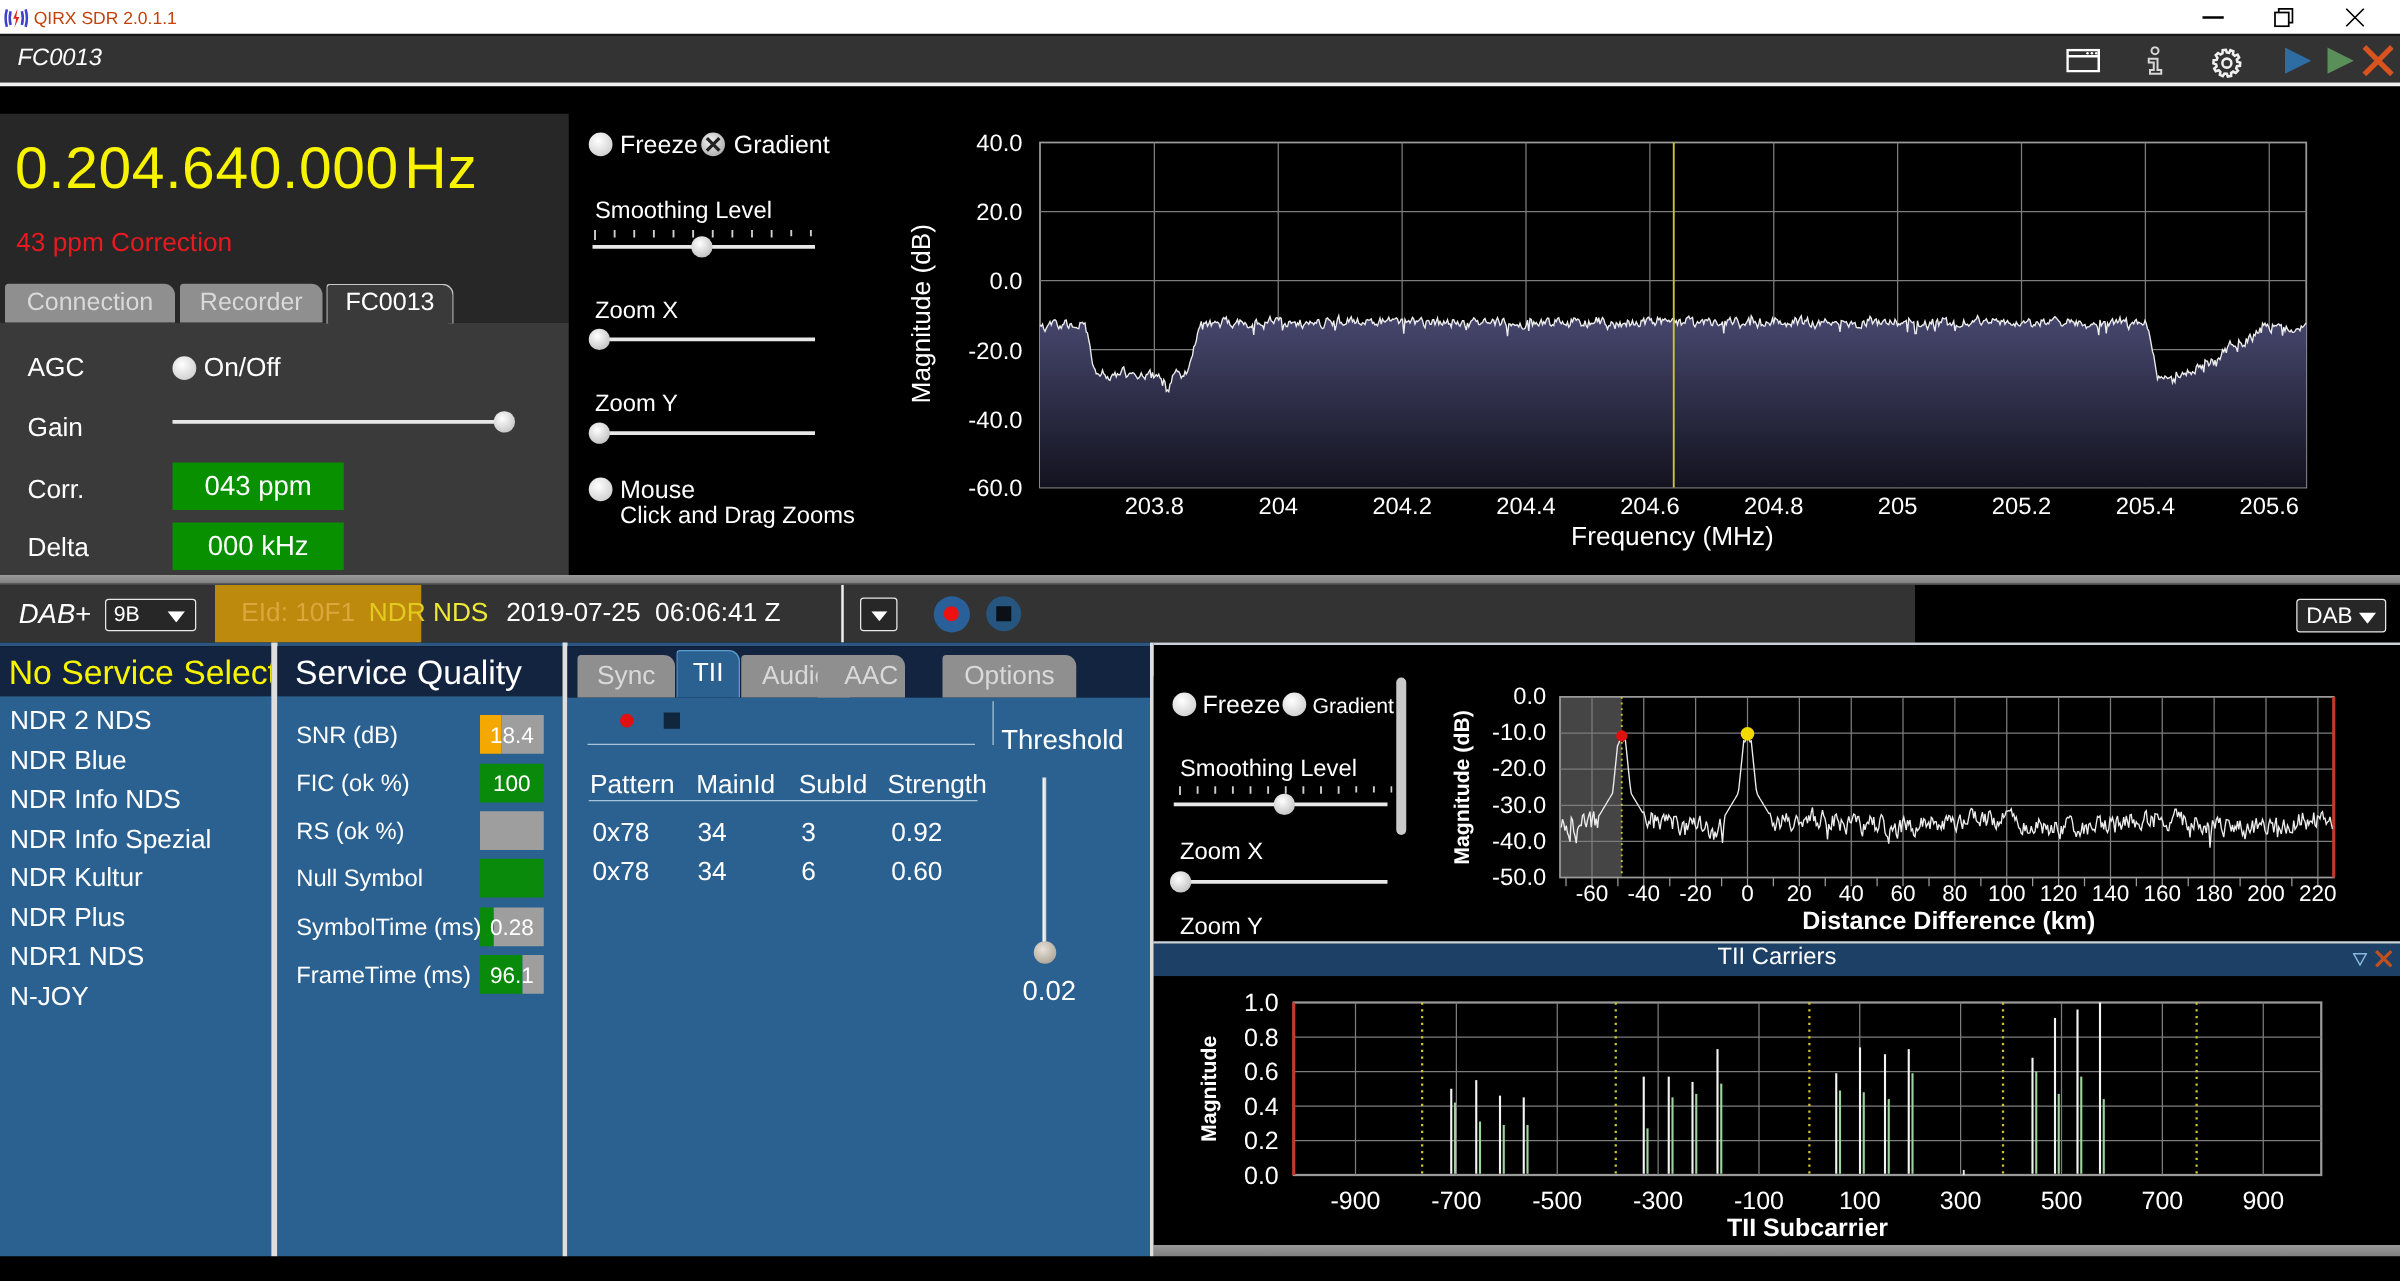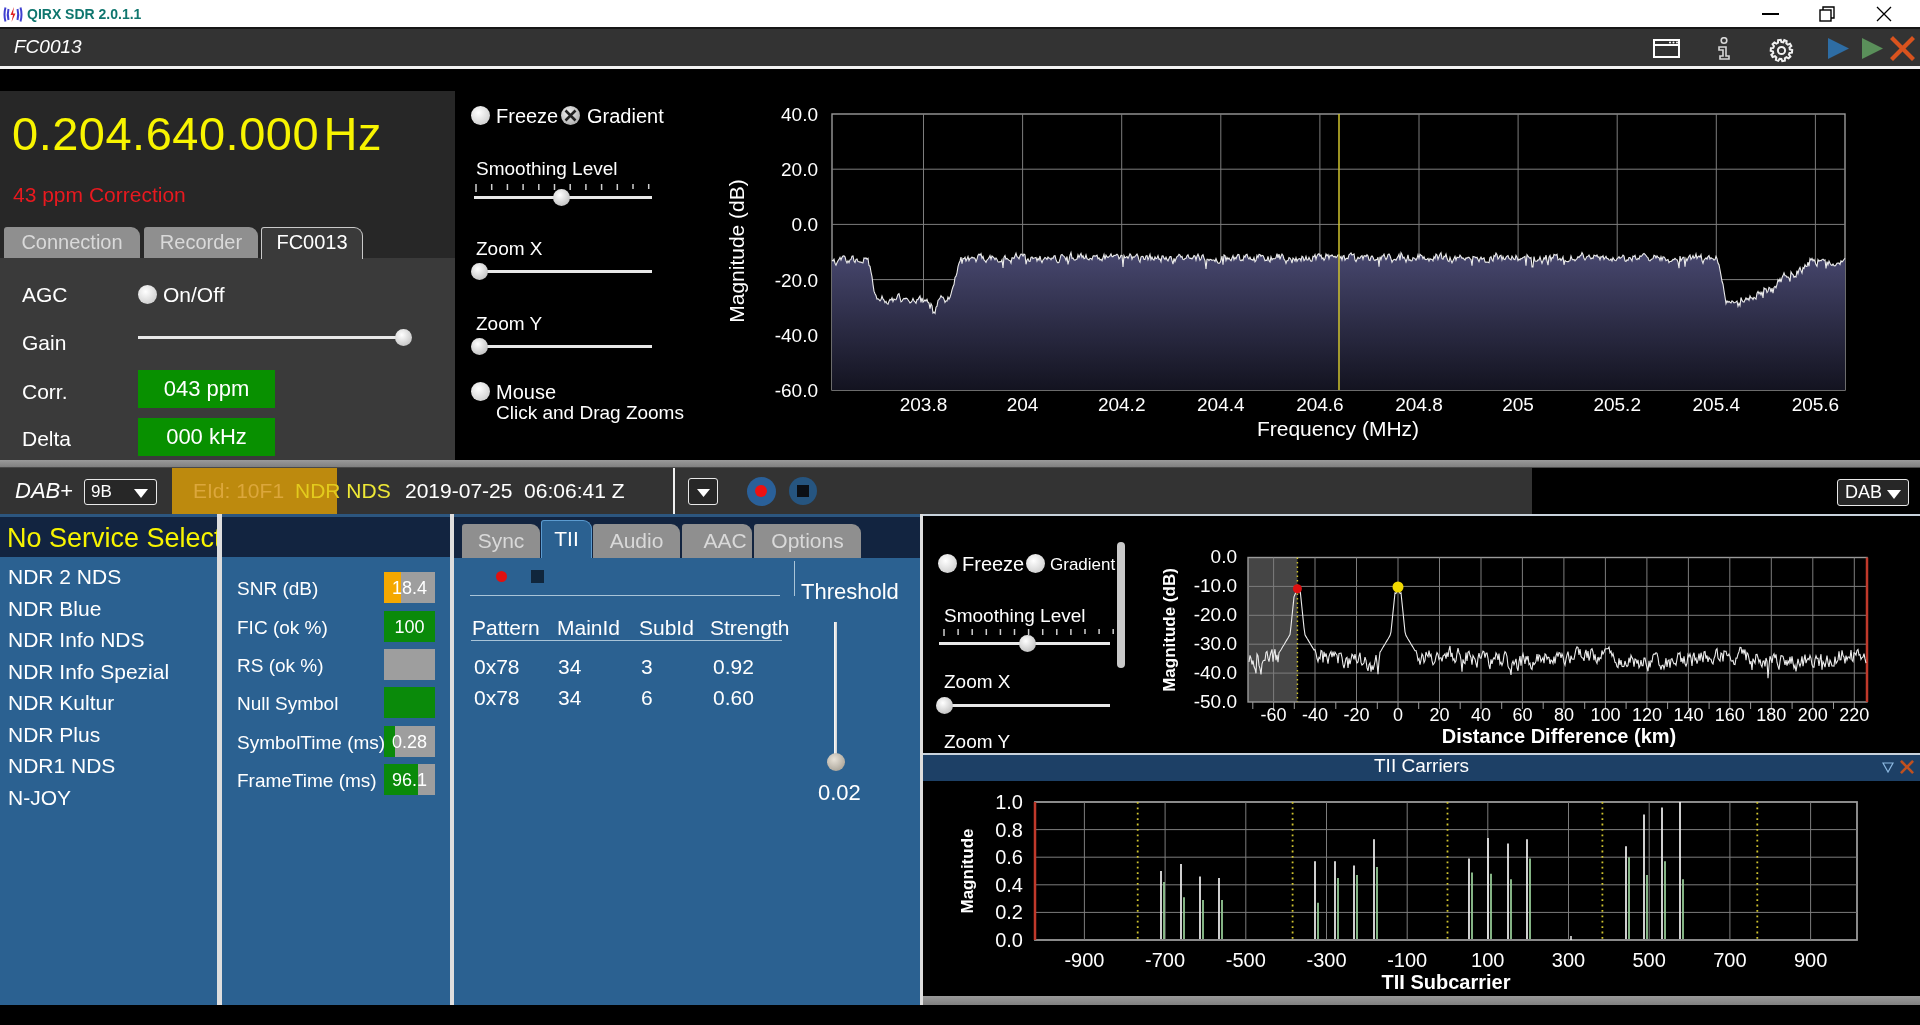--- a/index.html
+++ b/index.html
@@ -13,21 +13,21 @@
 <div id="page">
 
   <div class="abs" style="left:0;top:0;width:1920px;height:29px;background:#fff;border-bottom:2px solid #161616;">
     <svg class="abs" style="left:3px;top:6px" width="20" height="17" viewBox="0 0 20 17">
       <path d="M2.5 1.5 Q0.5 8.5 2.5 15.5" stroke="#3f3fd0" stroke-width="2" fill="none"></path>
       <path d="M5.5 3 Q4 8.5 5.5 14" stroke="#3f3fd0" stroke-width="2" fill="none"></path>
       <path d="M17.5 1.5 Q19.5 8.5 17.5 15.5" stroke="#3f3fd0" stroke-width="2" fill="none"></path>
       <path d="M14.5 3 Q16 8.5 14.5 14" stroke="#3f3fd0" stroke-width="2" fill="none"></path>
       <path d="M11 1 L7.5 9 L10 9 L8.5 16 L12.5 7.5 L10 7.5 Z" fill="#e02020"></path>
     </svg>
-    <div class="abs" style="left:27px;top:6px;font-size:14px;color:#0f766e;font-weight:bold;">QIRX SDR 2.0.1.1</div>
+    <div class="abs" style="left:27px;top:6px;font-size:14px;color:#c2410c;">QIRX SDR 2.0.1.1</div>
     <div class="abs" style="left:1762px;top:13px;width:17px;height:1.5px;background:#000;"></div>
     <svg class="abs" style="left:1819px;top:6px" width="16" height="16" viewBox="0 0 16 16">
       <rect x="1" y="4" width="11" height="11" fill="none" stroke="#000" stroke-width="1.4"></rect>
       <path d="M4 4 V1 H15 V12 H12" fill="none" stroke="#000" stroke-width="1.4"></path>
     </svg>
     <svg class="abs" style="left:1876px;top:6px" width="16" height="16" viewBox="0 0 16 16">
       <path d="M1 1 L15 15 M15 1 L1 15" stroke="#000" stroke-width="1.3"></path>
     </svg>
   </div>
 
@@ -209,20 +209,23 @@
   <div class="abs" style="left:450px;top:514px;width:4px;height:491px;background:#dedede;"></div>
   <div class="abs" style="left:454px;top:517px;width:466px;height:41px;background:#122440;"></div>
   <div class="abs" style="left:454px;top:558px;width:466px;height:447px;background:#2b6191;"></div>
   <div class="abs" style="left:920px;top:514px;width:3px;height:491px;background:#dedede;"></div>
 
   <div class="abs" style="left:0;top:517px;width:217px;height:40px;overflow:hidden;">
     <div class="abs" style="left:7px;top:6px;font-size:27px;color:#f8f400;white-space:nowrap;">No Service Selected</div>
   </div>
   <div class="abs" style="left:8px;top:561px;font-size:21px;color:#fff;line-height:31.5px;">NDR 2 NDS<br>NDR Blue<br>NDR Info NDS<br>NDR Info Spezial<br>NDR Kultur<br>NDR Plus<br>NDR1 NDS<br>N-JOY</div>
 
+  <div class="abs" style="left:222px;top:517px;width:228px;height:40px;overflow:hidden;">
+    <div class="abs" style="left:14px;top:6px;font-size:27px;color:#fff;white-space:nowrap;">Service Quality</div>
+  </div>
   <div class="abs" style="left:237px;top:578px;font-size:19px;color:#fff;white-space:nowrap;">SNR (dB)</div>
     <div class="abs" style="left:384px;top:572px;width:17px;height:31px;background:#f5a800;"></div>
     <div class="abs" style="left:401px;top:572px;width:34px;height:31px;background:#9e9e9e;"></div>
     <div class="abs" style="left:384px;top:578px;width:51px;text-align:center;font-size:18px;color:#fff;">18.4</div>
     <div class="abs" style="left:237px;top:617px;font-size:19px;color:#fff;white-space:nowrap;">FIC (ok %)</div>
     <div class="abs" style="left:384px;top:611px;width:51px;height:31px;background:#0a8a0a;"></div>
     <div class="abs" style="left:384px;top:617px;width:51px;text-align:center;font-size:18px;color:#fff;">100</div>
     <div class="abs" style="left:237px;top:655px;font-size:19px;color:#fff;white-space:nowrap;">RS (ok %)</div>
     <div class="abs" style="left:384px;top:649px;width:51px;height:31px;background:#9e9e9e;"></div>
     <div class="abs" style="left:237px;top:693px;font-size:19px;color:#fff;white-space:nowrap;">Null Symbol</div>
@@ -232,21 +235,21 @@
     <div class="abs" style="left:395px;top:726px;width:40px;height:31px;background:#9e9e9e;"></div>
     <div class="abs" style="left:384px;top:732px;width:51px;text-align:center;font-size:18px;color:#fff;">0.28</div>
     <div class="abs" style="left:237px;top:770px;font-size:19px;color:#fff;white-space:nowrap;">FrameTime (ms)</div>
     <div class="abs" style="left:384px;top:764px;width:34px;height:31px;background:#0a8a0a;"></div>
     <div class="abs" style="left:418px;top:764px;width:17px;height:31px;background:#9e9e9e;"></div>
     <div class="abs" style="left:384px;top:770px;width:51px;text-align:center;font-size:18px;color:#fff;">96.1</div>
 
   <div class="abs" style="left:462px;top:524px;width:78px;height:34px;background:#8f8f8f;border-radius:3px 9px 0 0;color:#d9d9d9;font-size:21px;text-align:center;line-height:34px;">Sync</div>
   <div class="abs" style="left:541px;top:520px;width:51px;height:38px;background:#2b6191;border:1px solid #5b9bd0;border-bottom:none;border-radius:3px 9px 0 0;color:#fff;font-size:21px;text-align:center;line-height:36px;">TII</div>
   <div class="abs" style="left:593px;top:524px;width:87px;height:34px;background:#8f8f8f;border-radius:3px 9px 0 0;color:#d9d9d9;font-size:21px;text-align:center;line-height:34px;">Audio</div>
-  <div class="abs" style="left:682px;top:524px;width:70px;height:34px;background:#8f8f8f;border-radius:3px 9px 0 0;color:#d9d9d9;font-size:21px;text-align:center;line-height:34px;padding-left:16px;">AAC</div>
+  <div class="abs" style="left:654px;top:524px;width:70px;height:34px;background:#8f8f8f;border-radius:3px 9px 0 0;color:#d9d9d9;font-size:21px;text-align:center;line-height:34px;padding-left:16px;">AAC</div>
   <div class="abs" style="left:754px;top:524px;width:107px;height:34px;background:#8f8f8f;border-radius:3px 9px 0 0;color:#d9d9d9;font-size:21px;text-align:center;line-height:34px;">Options</div>
 
   <div class="abs" style="left:496px;top:571px;width:11px;height:11px;border-radius:50%;background:#e01010;"></div>
   <div class="abs" style="left:531px;top:570px;width:13px;height:13px;background:#10263c;"></div>
   <div class="abs" style="left:470px;top:595px;width:310px;height:1px;background:#a9c4d8;"></div>
   <div class="abs" style="left:794px;top:561px;width:1px;height:35px;background:#a9c4d8;"></div>
   <div class="abs" style="left:801px;top:579px;font-size:22px;color:#fff;">Threshold</div>
 
   <div class="abs" style="left:472px;top:616px;font-size:21px;color:#fff;">Pattern</div>
   <div class="abs" style="left:557px;top:616px;font-size:21px;color:#fff;">MainId</div>

